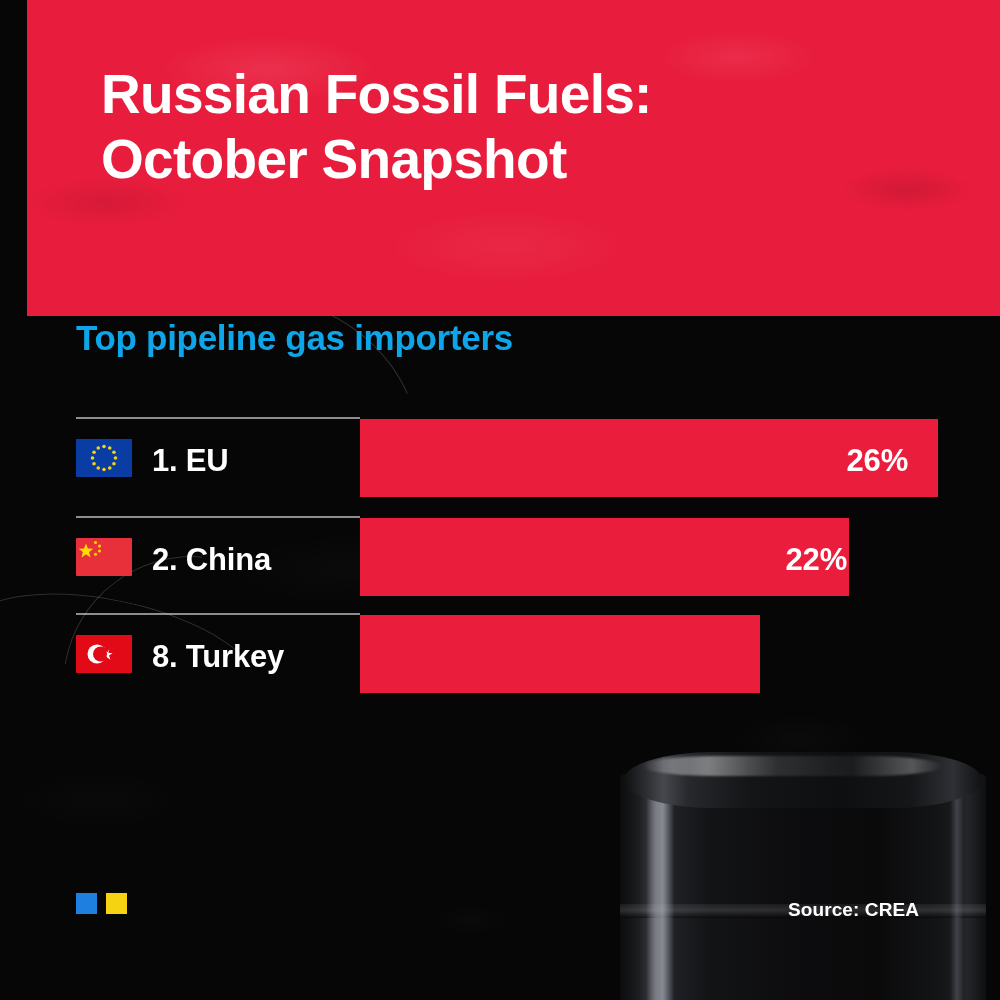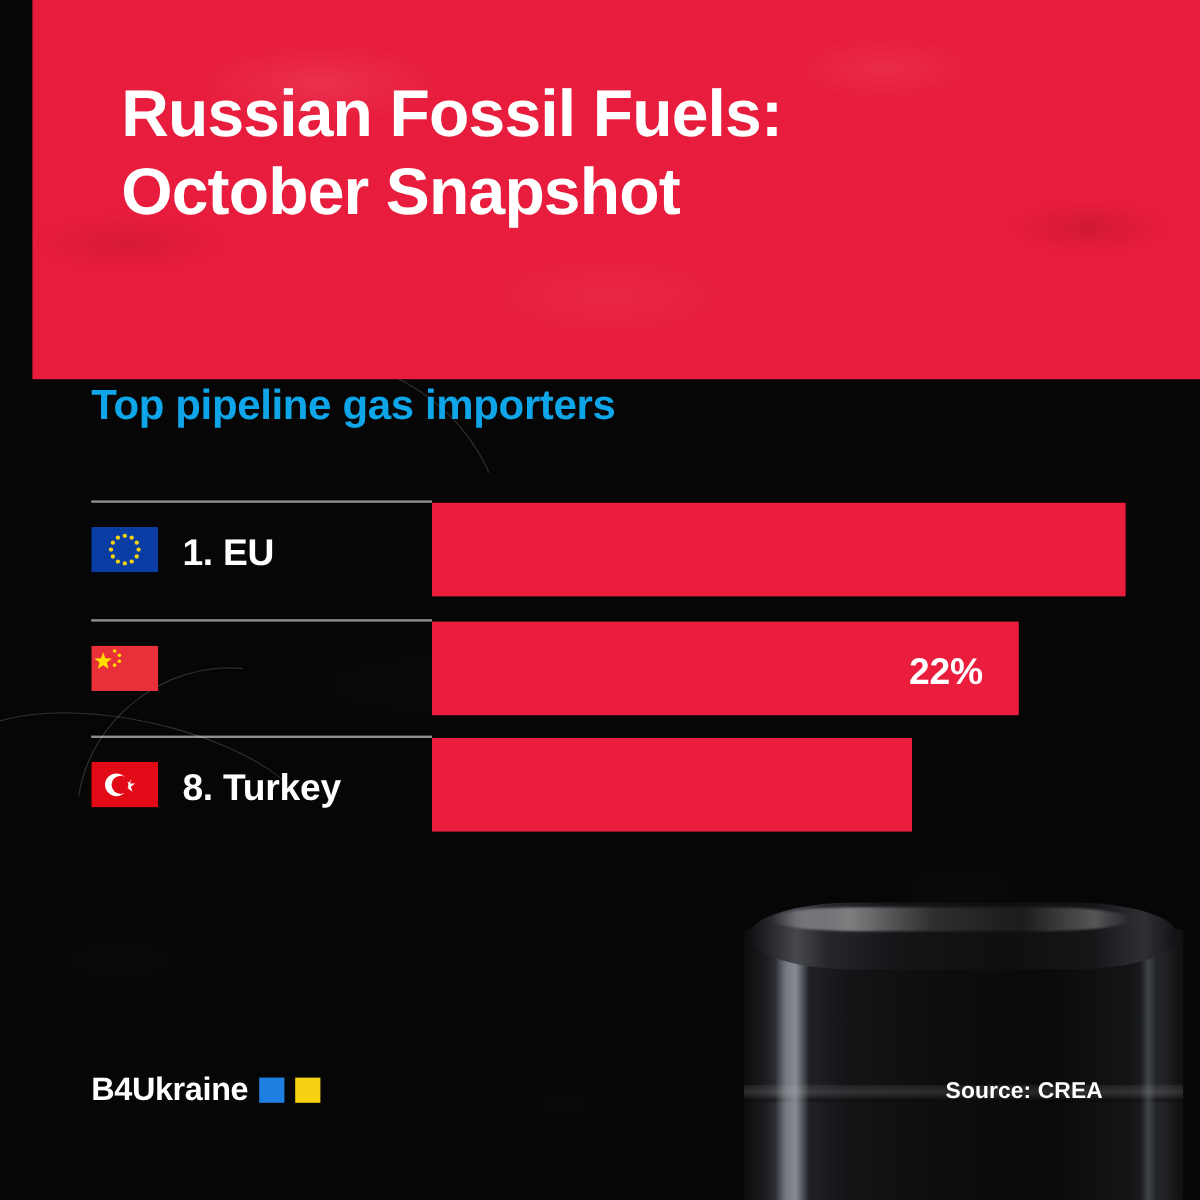--- a/index.html
+++ b/index.html
@@ -245,31 +245,33 @@
           <circle cx="37.96" cy="24.75" r="1.8" fill="#F5D313"></circle>
           <circle cx="33.75" cy="28.96" r="1.8" fill="#F5D313"></circle>
           <circle cx="28.00" cy="30.50" r="1.8" fill="#F5D313"></circle>
           <circle cx="22.25" cy="28.96" r="1.8" fill="#F5D313"></circle>
           <circle cx="18.04" cy="24.75" r="1.8" fill="#F5D313"></circle>
           <circle cx="16.50" cy="19.00" r="1.8" fill="#F5D313"></circle>
           <circle cx="18.04" cy="13.25" r="1.8" fill="#F5D313"></circle>
           <circle cx="22.25" cy="9.04" r="1.8" fill="#F5D313"></circle>
         </svg></div>
       <div class="rowlabel" style="top: 443px;">1. EU</div>
+      <div class="barval" style="top: 443px; left: 360px; width: 548px;">26%</div>
       <div class="rowline" style="top: 516px; width: 284px;"></div>
       <div class="bar" style="top: 518px; height: 78px; width: 489px; background: rgb(234, 29, 61);"></div>
       <div class="flag" style="top: 538px;"><svg width="56" height="38" viewBox="0 0 56 38">
     <rect width="56" height="38" fill="#E8303A"></rect>
     <path d="M10 5.5 L11.9 10.6 L17.3 10.8 L13.1 14.1 L14.5 19.4 L10 16.3 L5.5 19.4 L6.9 14.1 L2.7 10.8 L8.1 10.6 Z" fill="#FFDE00"></path>
     <circle cx="19.5" cy="4.5" r="1.5" fill="#FFDE00"></circle>
           <circle cx="23.5" cy="8" r="1.5" fill="#FFDE00"></circle>
           <circle cx="23.5" cy="13" r="1.5" fill="#FFDE00"></circle>
           <circle cx="19.5" cy="16.3" r="1.5" fill="#FFDE00"></circle>
   </svg></div>
-      <div class="barval" style="top: 542px; left: 360px; width: 459px;">22%</div>
+      <div class="rowlabel" style="top: 542px;">2. China</div>
+      <div class="barval" style="top: 542px; left: 360px; width: 459px; padding-left: 28px;">22%</div>
       <div class="rowline" style="top: 613px; width: 284px;"></div>
       <div class="bar" style="top: 615px; height: 78px; width: 400px; background: rgb(234, 29, 61);"></div>
       <div class="flag" style="top: 635px;"><svg width="56" height="38" viewBox="0 0 56 38">
     <rect width="56" height="38" fill="#E30A17"></rect>
     <circle cx="21" cy="19" r="9.5" fill="#fff"></circle>
     <circle cx="24.6" cy="19" r="7.6" fill="#E30A17"></circle>
     <path d="M34.2 19 L30.0 16.3 L31.6 19 L30.0 21.7 Z" fill="#fff"></path>
     <path d="M33.6 13.8 L32.2 18.0 L36.6 18.0 L33.0 20.6 L34.4 24.8 L30.9 22.2 L31.0 18.0 Z" fill="#fff"></path>
   </svg></div>
       <div class="rowlabel" style="top: 639px;">8. Turkey</div>
@@ -280,18 +282,17 @@
     <div class="barrel-rib" style="top:152px;"></div>
     <div class="barrel-hl"></div>
     <div class="barrel-hl2"></div>
     <div class="barrel-top"></div>
     <div class="barrel-top-sheen"></div>
   </div>
 
   <div class="source">Source: CREA</div>
 
   <div class="logo">
-    <span class="logo-text">B4Ukraine</span>
     <span class="logo-sq" id="sq-blue" style="background: rgb(31, 127, 224);"></span>
     <span class="logo-sq" id="sq-yellow" style="background: rgb(245, 211, 19);"></span>
   </div>
 
 </div>
 
 </body></html>

